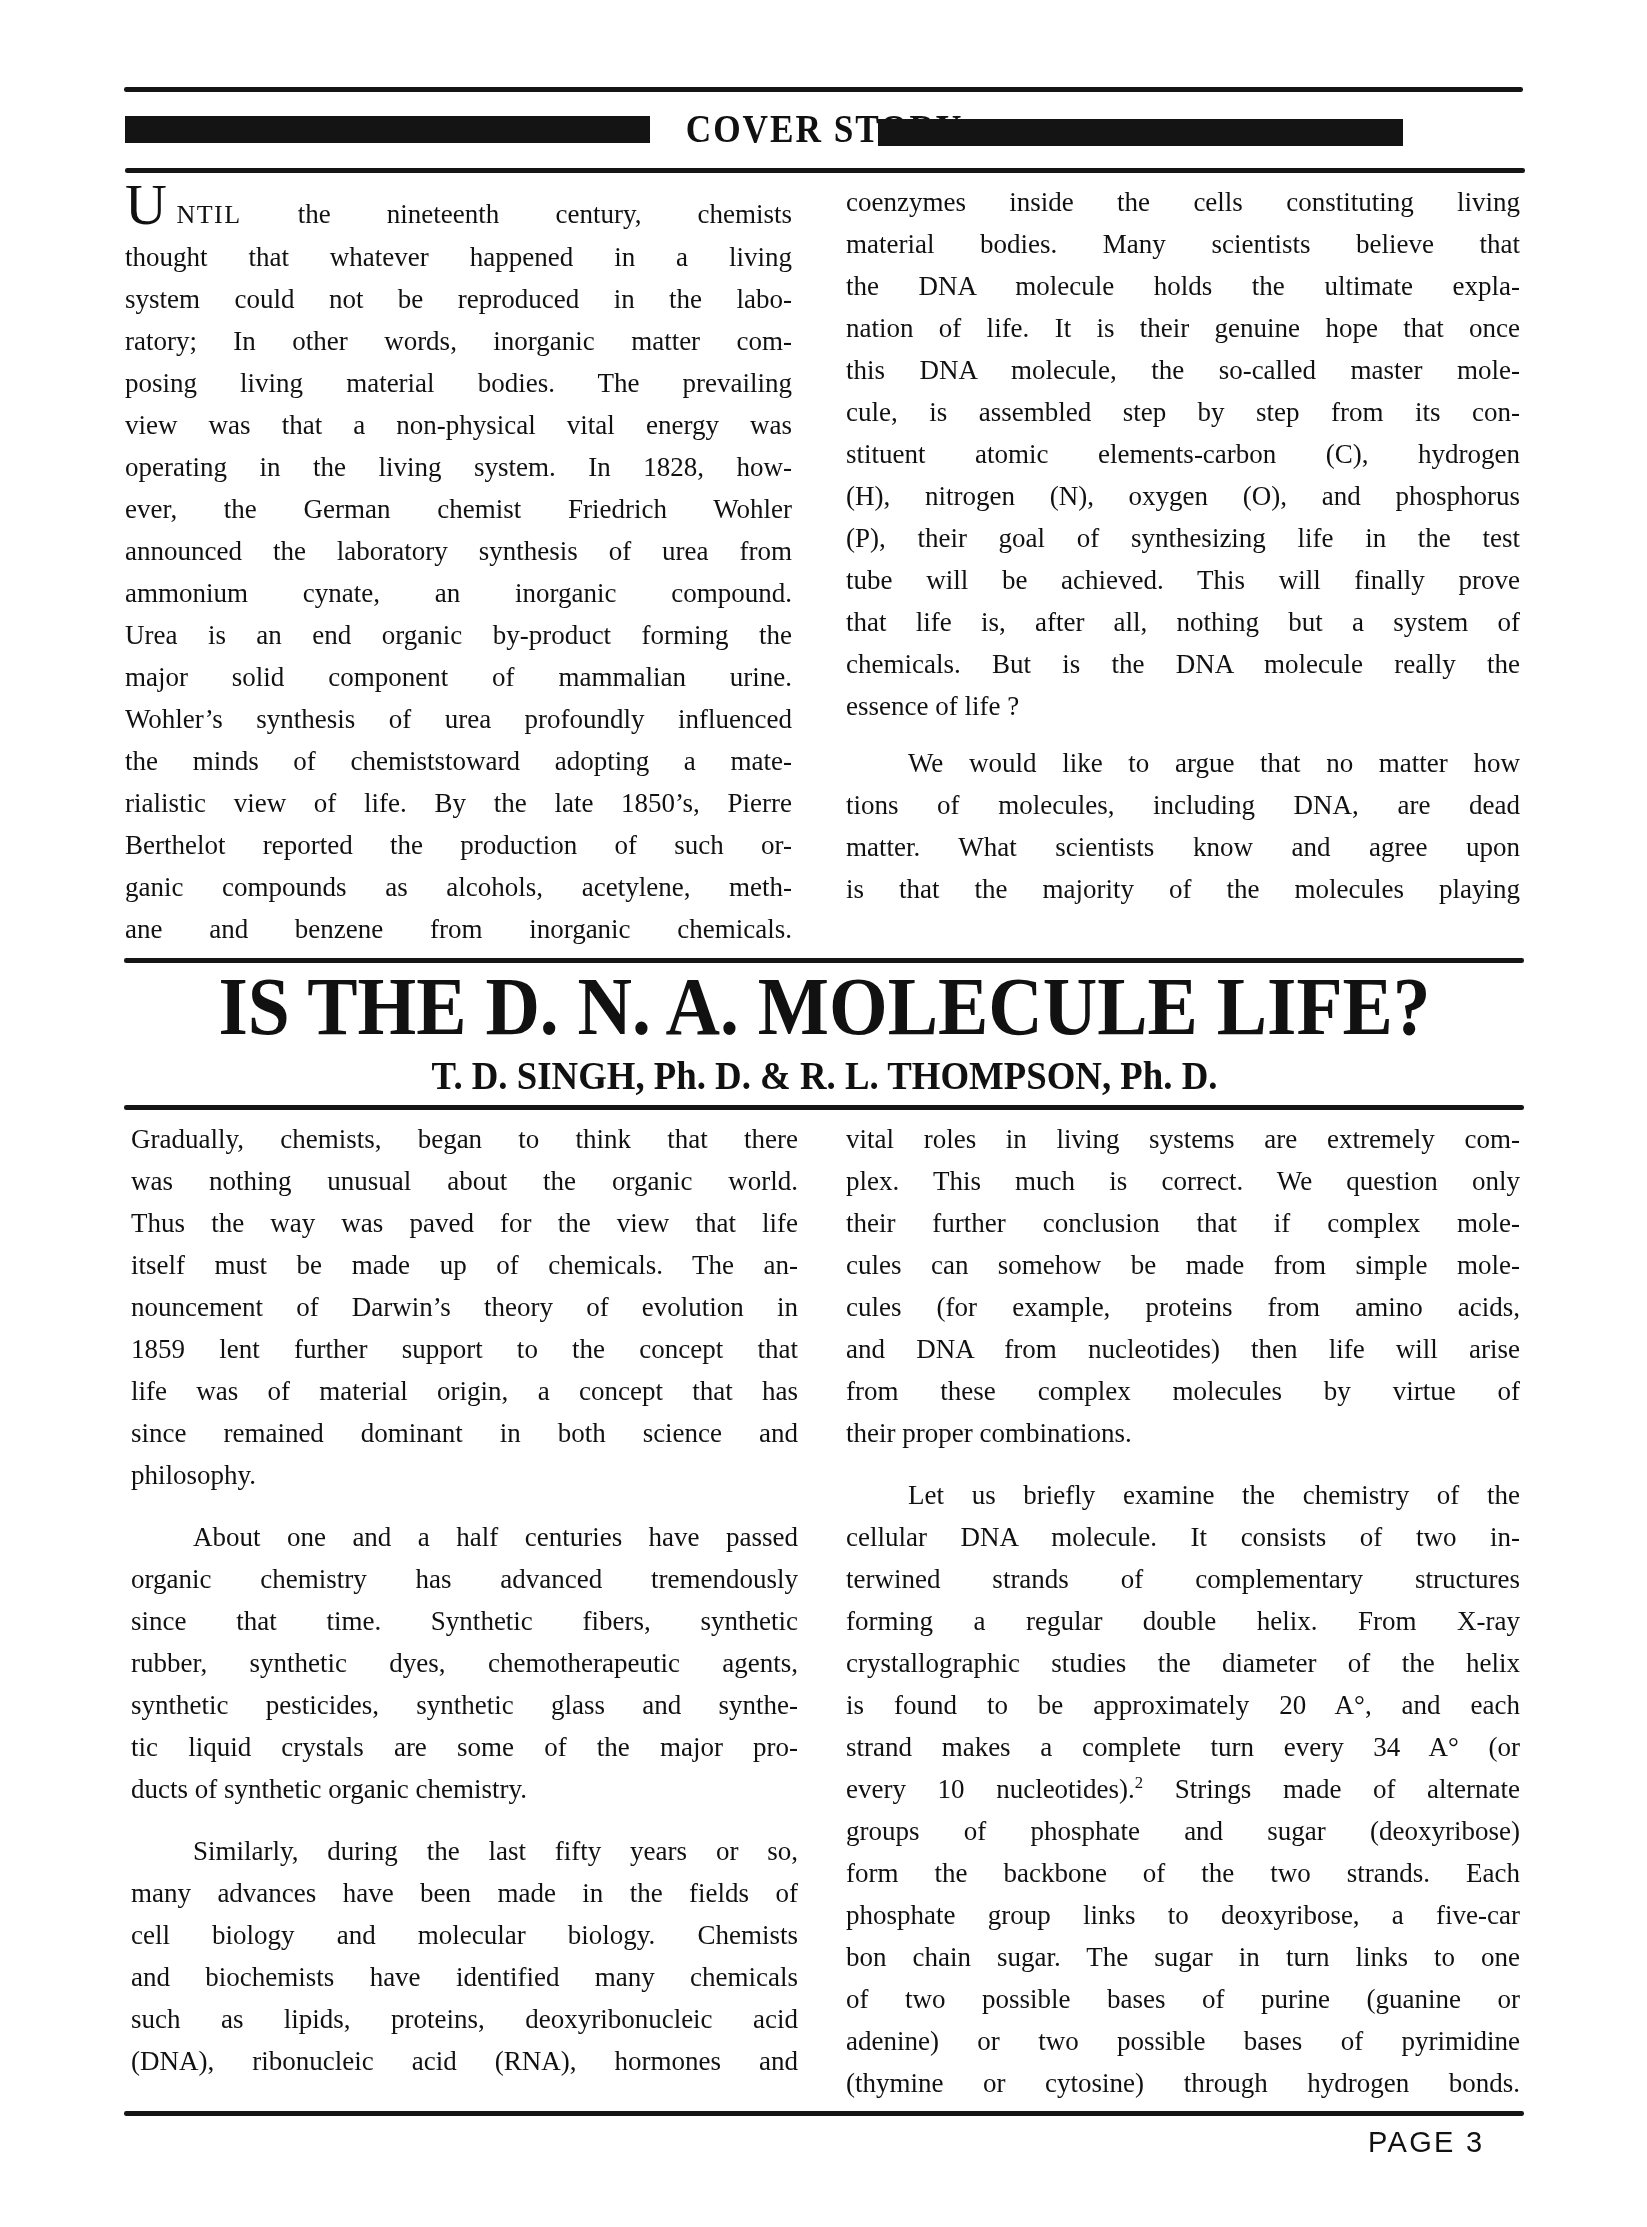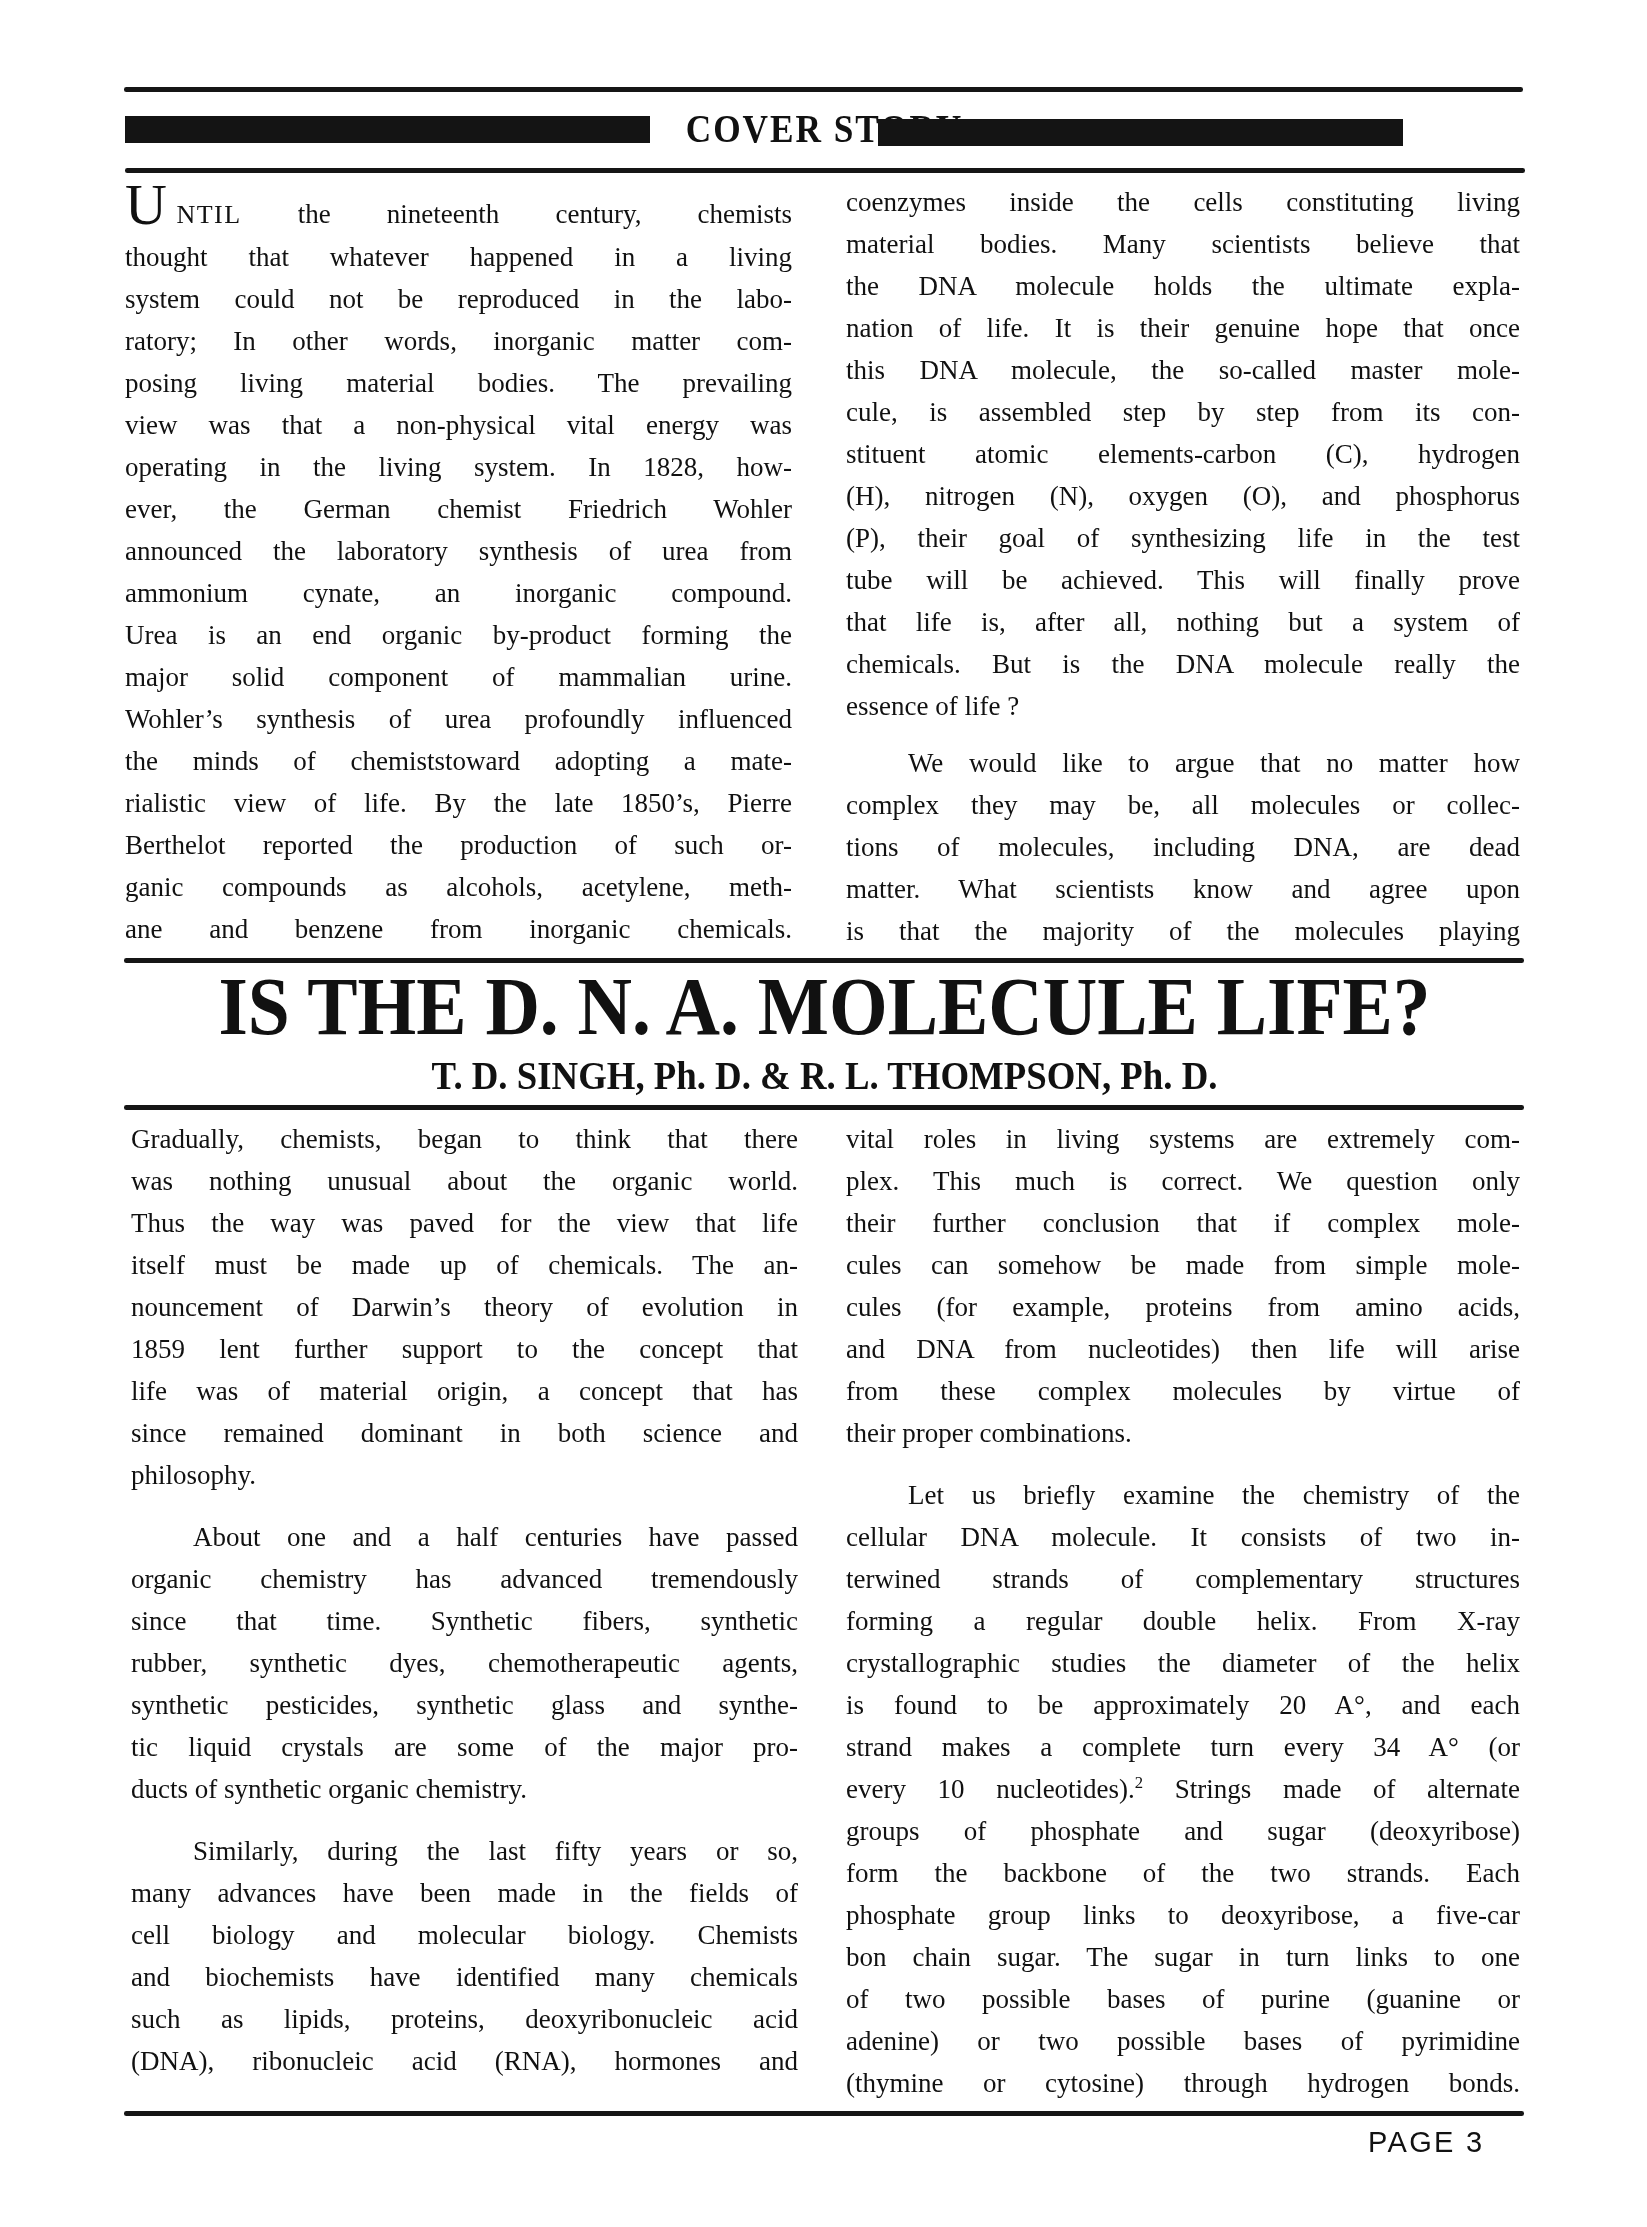--- a/index.html
+++ b/index.html
@@ -80,21 +80,20 @@
       <span class="line">cule, is assembled step by step from its con-</span>
       <span class="line">stituent atomic elements-carbon (C), hydrogen</span>
       <span class="line">(H), nitrogen (N), oxygen (O), and phosphorus</span>
       <span class="line">(P), their goal of synthesizing life in the test</span>
       <span class="line">tube will be achieved. This will finally prove</span>
       <span class="line">that life is, after all, nothing but a system of</span>
       <span class="line">chemicals. But is the DNA molecule really the</span>
       <span class="line left">essence of life ?</span>
       <div style="height: 15px;"></div>
       <span class="line ind">We would like to argue that no matter how</span>
-      <span class="line">complex they may be, all molecules or collec-</span>
       <span class="line">tions of molecules, including DNA, are dead</span>
       <span class="line">matter. What scientists know and agree upon</span>
       <span class="line">is that the majority of the molecules playing</span>
     </div>
 
   <div class="rule thin" style="left:124px; top:958px; width:1400px;"></div>
   <div class="title">IS THE D. N. A. MOLECULE LIFE?</div>
   <div class="authors">T. D. SINGH, Ph. D.  &amp;  R. L. THOMPSON, Ph. D.</div>
   <div class="rule thin" style="left:124px; top:1105px; width:1400px;"></div>
 

